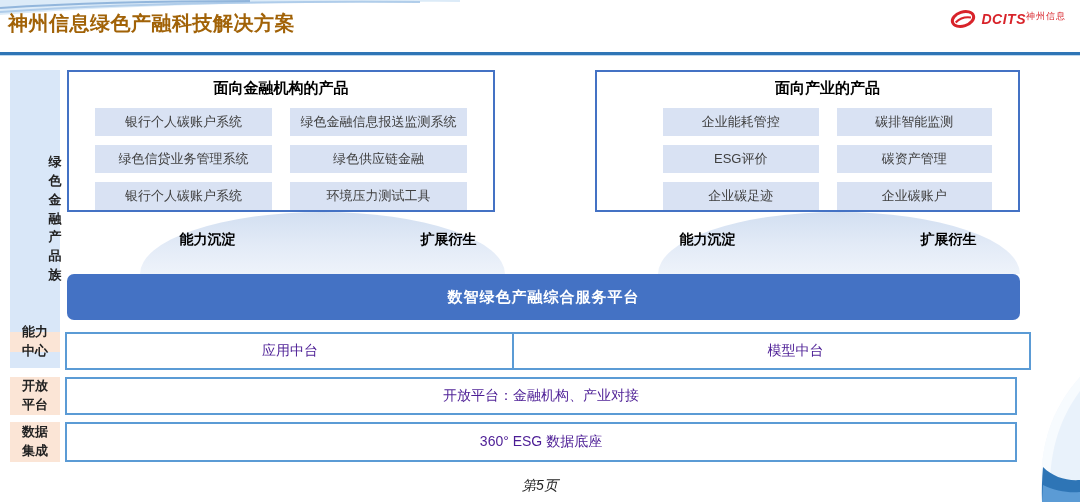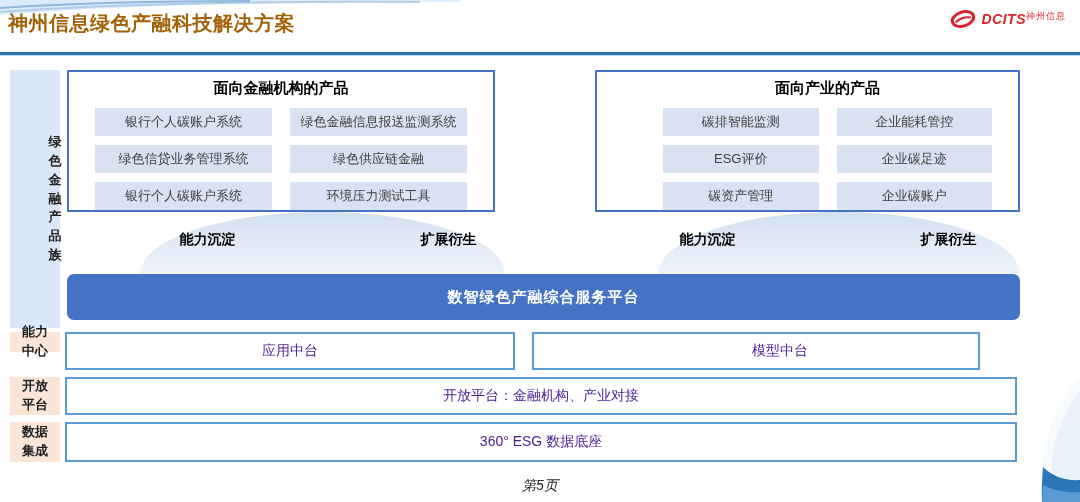--- a/index.html
+++ b/index.html
@@ -12,21 +12,21 @@
   .rule2 { position:absolute; left:0; top:55px; width:100%; height:1px; background:#bdd7ee; }
   .logo { position:absolute; right:14px; top:6px; display:flex; align-items:center; gap:4px; }
   .logo-texts { display:flex; line-height:1.05; }
   .logo-brand { color:#d8232a; font-weight:bold; font-style:italic; font-size:14px; letter-spacing:0.5px; }
   .logo-cn { color:#d8232a; font-size:9px; letter-spacing:1px; }
 
   
   .side { position:absolute; left:10px; width:50px; display:flex; align-items:center; justify-content:center;
           text-align:center; font-weight:bold; font-size:13px; color:#222; line-height:1.45; }
   .side-inner { width:30px; word-break:break-all; }
-  .side-green { top:70px; height:258px; background:#d9e7f8;padding-left:40px; }
+  .side-green { top:70px; height:298px; background:#d9e7f8;padding-left:40px; }
   .side-peach { background:#fbe5d6; }
   .sp1 { top:332px; height:20px; }
   .sp2 { top:377px; height:38px; }
   .sp3 { top:422px; height:40px; }
 
   
   .pbox { position:absolute; top:70px; height:142px; background:#fff; border:2px solid #4472c4; }
   .pbox-left { left:67px; width:428px; }
   .pbox-right { left:595px; width:425px;padding-left:40px; }
   .pbox-title { text-align:center; font-weight:bold; font-size:15px; color:#000; padding-top:7px; }
@@ -48,21 +48,21 @@
 
   
   .platform { position:absolute; left:67px; top:274px; width:953px; height:46px; background:#4472c4;
               color:#fff; font-weight:bold; font-size:15px; display:flex; align-items:center; justify-content:center;
               letter-spacing:1px;border-radius:7px; }
 
   
   .wbox { position:absolute; background:#fff; border:2px solid #5b9bd5; display:flex; align-items:center;
           justify-content:center; font-size:14px; color:#4c1d95; }
   .wb-app   { left:65px;  top:332px; width:450px; height:38px; }
-  .wb-model { left:532px; top:332px; width:448px; height:38px;padding-left:48px; }
+  .wb-model { left:512px; top:332px; width:519px; height:38px;padding-left:48px; }
   .wb-open  { left:65px;  top:377px; width:952px; height:38px; }
   .wb-data  { left:65px;  top:422px; width:952px; height:40px; }
 
   .footer { position:absolute; left:0; top:477px; width:100%; text-align:center; font-style:italic;
             font-size:14px; color:#222; }
 
   .deco-top { position:absolute; left:0; top:0; }
   .deco-br { position:absolute; right:0; bottom:0; }
 </style>
 </head>
@@ -113,25 +113,25 @@
       <div class="pitem">绿色信贷业务管理系统</div>
       <div class="pitem">绿色供应链金融</div>
       <div class="pitem">银行个人碳账户系统</div>
       <div class="pitem">环境压力测试工具</div>
     </div>
   </div>
 
   <div class="pbox pbox-right">
     <div class="pbox-title">面向产业的产品</div>
     <div class="pgrid">
+      <div class="pitem">企业能耗管控</div>
       <div class="pitem">碳排智能监测</div>
-      <div class="pitem">企业能耗管控</div>
       <div class="pitem">ESG评价</div>
+      <div class="pitem">碳资产管理</div>
       <div class="pitem">企业碳足迹</div>
-      <div class="pitem">碳资产管理</div>
       <div class="pitem">企业碳账户</div>
     </div>
   </div>
 
   <div class="dome dome-left"></div>
   <div class="dome dome-right"></div>
 
   <div class="arrowzone az-left">
     <span class="alabel">能力沉淀</span>
     <svg class="arrow-svg" width="12" height="50" viewBox="0 0 12 50">

